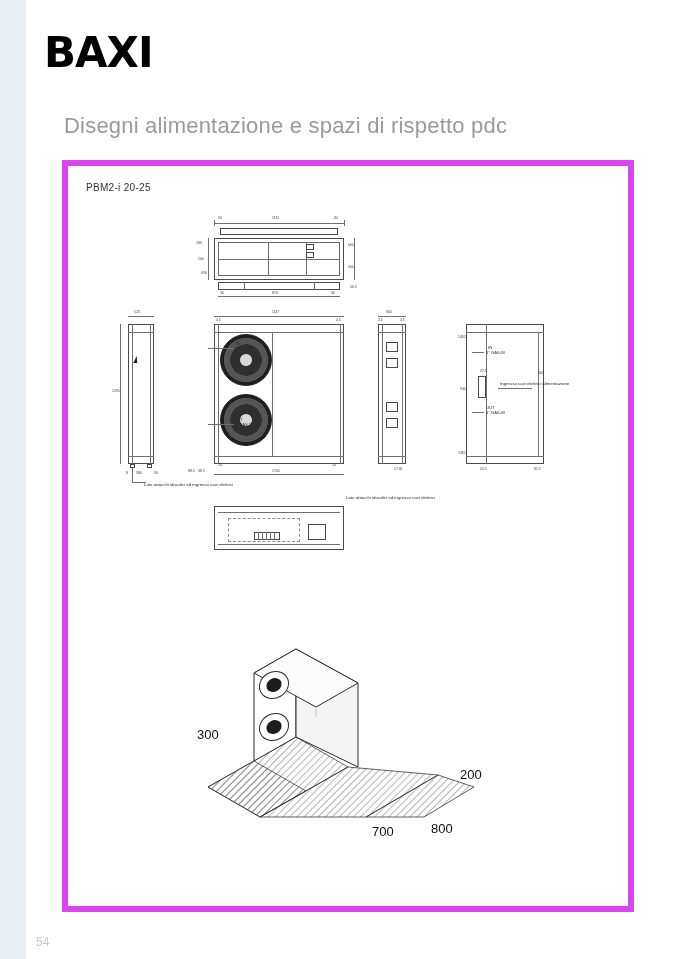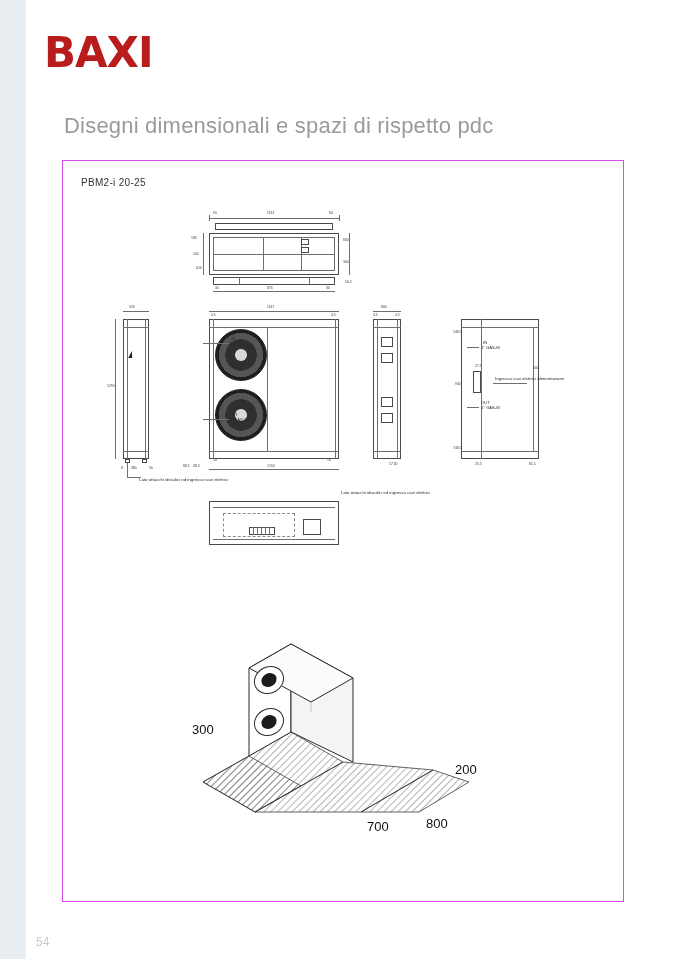--- a/index.html
+++ b/index.html
@@ -27,21 +27,21 @@
 
   
   .logo {
     position: absolute;
     left: 44px;
     top: 32px;
     font-family: "DejaVu Sans", sans-serif;
     font-weight: bold;
     font-size: 42px;
     letter-spacing: -1px;
-    color: #b91c1c;
+    color: #000000;
     line-height: 1;
   }
 
   
   .page-title {
     position: absolute;
     left: 64px;
     top: 113px;
     font-size: 22px;
     color: #9a9a9a;
@@ -49,21 +49,21 @@
     letter-spacing: 0.2px;
   }
 
   
   .frame {
     position: absolute;
     left: 62px;
     top: 160px;
     width: 560px;
     height: 740px;
-    border: 1px solid #d946ef;
+    border: 6px solid #d946ef;
     background: #ffffff;
   }
 
   .model-label {
     position: absolute;
     left: 18px;
     top: 16px;
     font-size: 10px;
     color: #333333;
     letter-spacing: 0.3px;
@@ -153,21 +153,21 @@
     color: #c9c9c9;
   }
 </style>
 </head>
 <body>
 
 <div class="left-bar"></div>
 
 <div class="logo">BAXI</div>
 
-<div class="page-title">Disegni dimensionali e spazi di rispetto pdc</div>
+<div class="page-title">Disegni alimentazione e spazi di rispetto pdc</div>
 
 <div class="frame">
 
   <div class="model-label">PBM2-i 20-25</div>
 
   <div class="drawings">
 
     <div>
       <div class="dwg" style="left:146px; top:32px; width:130px; height:42px;"></div>
       <div class="dwg" style="left:150px; top:36px; width:122px; height:34px; border-color:#6a6a6a;"></div>

